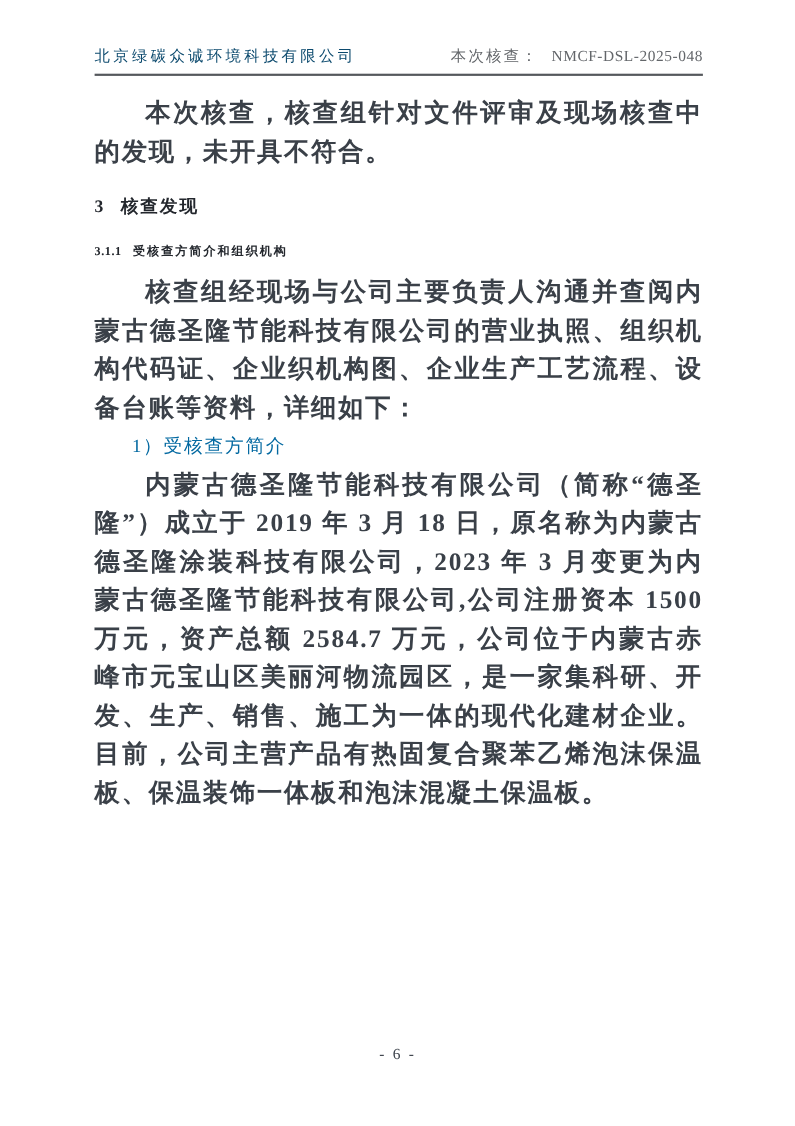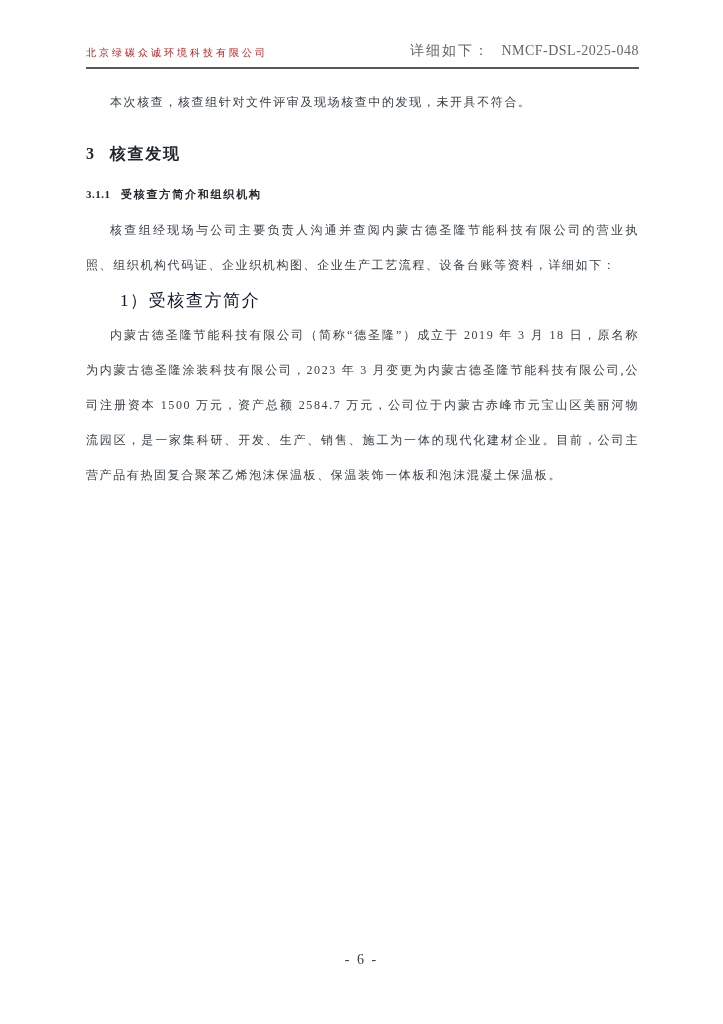--- a/index.html
+++ b/index.html
@@ -23,56 +23,57 @@
   }
   
   .doc-header {
     display: flex;
     justify-content: space-between;
     align-items: flex-end;
     padding-bottom: 7px;
     border-bottom: 2px solid #55585c;
   }
   .doc-header .company {
-    font-size: 10px;
+    font-size: 14px;
     letter-spacing: 3px;
-    color: #b91c1c;
+    color: #0c4a6e;
   }
   .doc-header .archive {
     font-size: 14px;
     color: #63666a;
     white-space: nowrap;
   }
   .doc-header .archive-label {
     letter-spacing: 2px;
     margin-right: 8px;
   }
   .doc-header .archive-number {
     letter-spacing: 0.5px;
     font-weight: 500;
   }
   
   .doc-body {
     margin-top: 16px;
   }
   .para {
     margin: 0;
-    font-size: 12px;
+    font-size: 23px;
     line-height: 35px;
     letter-spacing: 1.6px;
     color: #3a4048;
     text-align: justify;
     text-indent: 2em;
+    font-weight: bold;
   }
   .list-line {
     margin: 0;
     font-size: 17px;
     line-height: 35px;
     letter-spacing: 1.6px;
-    color: #0f172a;
+    color: #0369a1;
     text-indent: 2em;
   }
   .sec {
     color: #23272d;
     font-weight: bold;
     letter-spacing: 1.8px;
     margin: 0;
   }
   .sec .sec-num {
     letter-spacing: 0.5px;
@@ -110,21 +111,21 @@
 </style>
 </head>
 <body>
 
 <div class="page">
   <div class="page-inner">
 
     <div class="doc-header">
       <span class="company">北京绿碳众诚环境科技有限公司</span>
       <span class="archive">
-        <span class="archive-label">详细如下：</span>
+        <span class="archive-label">本次核查：</span>
         <span class="archive-number">NMCF-DSL-2025-048</span>
       </span>
     </div>
 
     <div class="doc-body">
 
       <p class="para">本次核查，核查组针对文件评审及现场核查中的发现，未开具不符合。</p>
 
 
 

